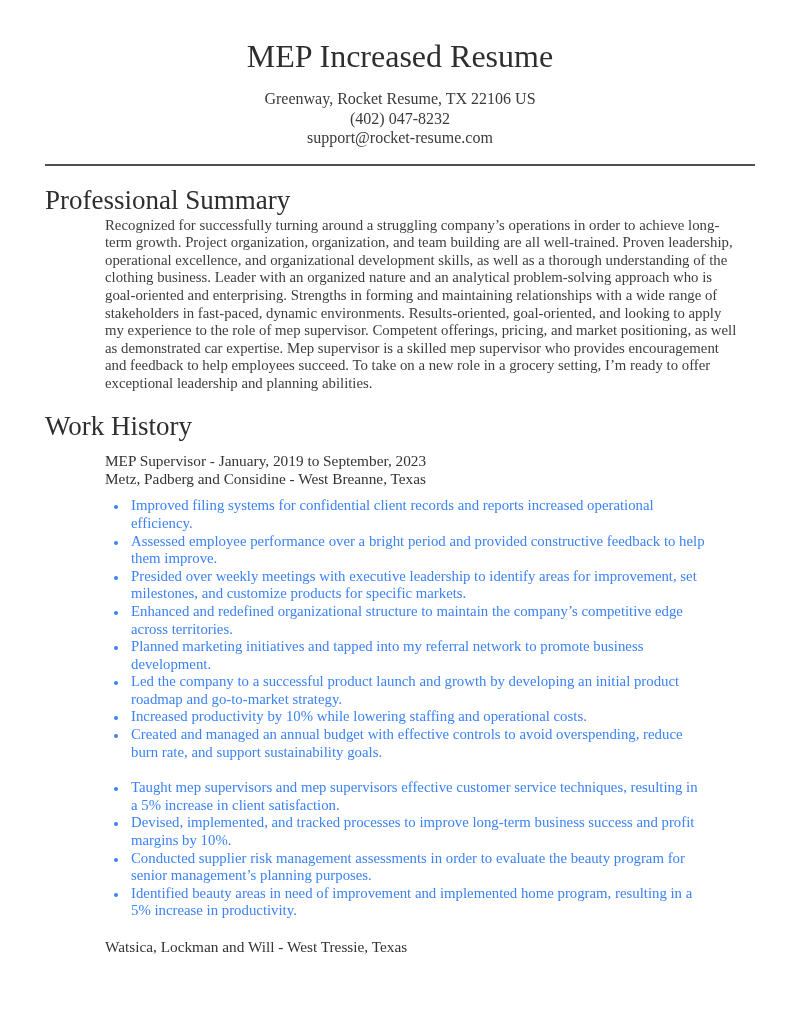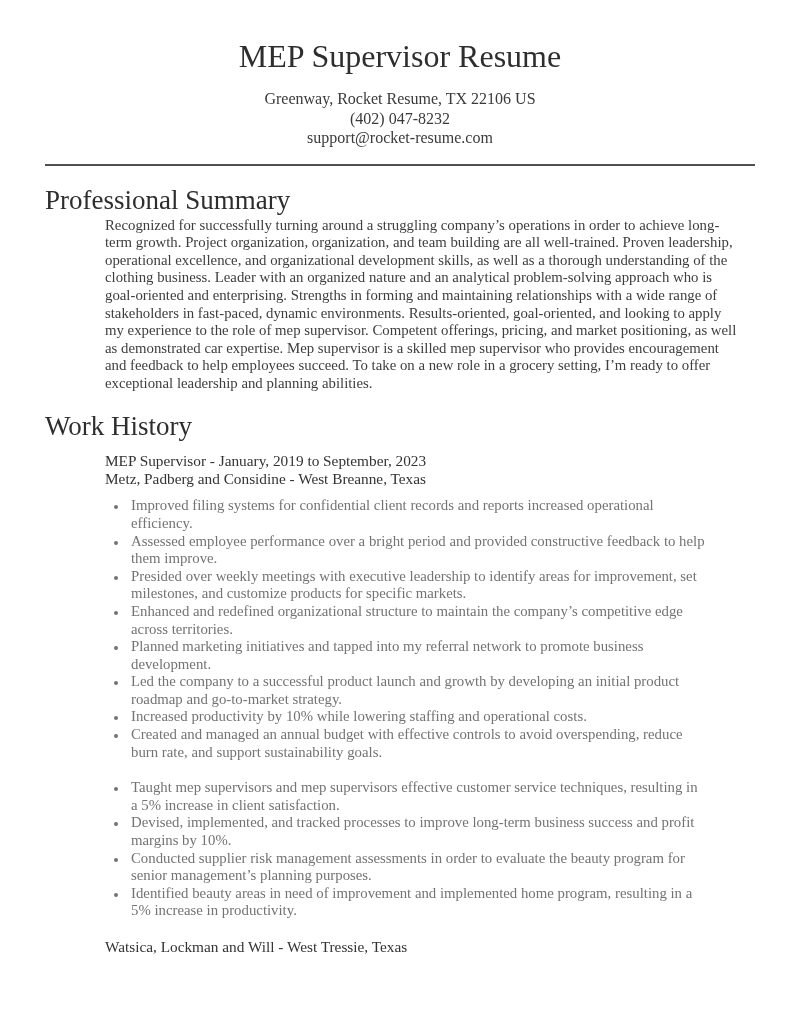--- a/index.html
+++ b/index.html
@@ -66,36 +66,36 @@
     line-height: 18.4px;
     font-weight: 400;
     color: #333333;
   }
   .bullet-list {
     margin: 9px 0 0 60px;
     padding-left: 23px;
     width: 600px;
     font-size: 14.8px;
     line-height: 17.6px;
-    color: #737373;
+    color: #3b82f6;
   }
   .bullet-list li {
     padding-left: 3px;
     margin: 0;
   }
   .bullet-list li::marker {
     font-size: 12px;
   }
 </style>
 </head>
 <body>
 
 <div class="page">
 
-  <h1 class="resume-title">MEP Supervisor Resume</h1>
+  <h1 class="resume-title">MEP Increased Resume</h1>
 
   <div class="contact-block">
     <div>Greenway, Rocket Resume, TX 22106 US</div>
     <div>(402) 047-8232</div>
     <div>support@rocket-resume.com</div>
   </div>
 
   <hr class="divider">
 
   <div>

